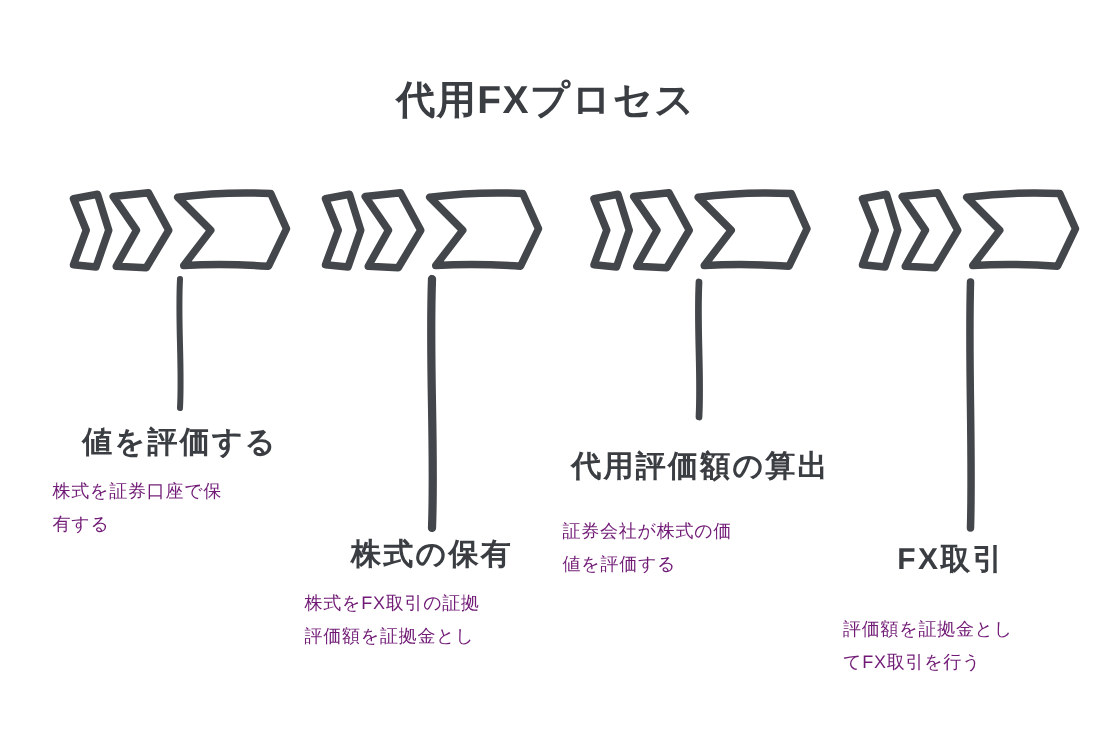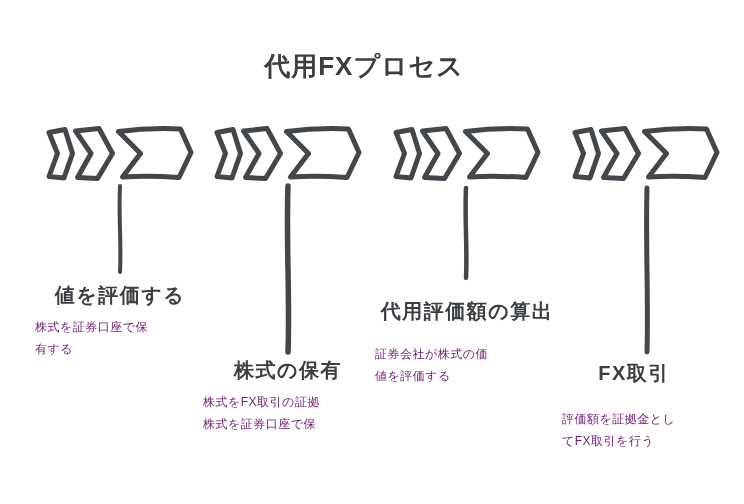--- a/index.html
+++ b/index.html
@@ -107,21 +107,21 @@
     <svg class="marker" viewBox="0 0 148 56" aria-hidden="true">
       <path class="ink" d="M 3 6.5 L 19 3.5 L 26.5 27.5 L 18 52 L 3 50.5 L 11.5 27.5 Z"></path>
       <path class="ink" d="M 29.5 5 L 53 2.5 L 66.5 27.5 L 51.5 52.5 L 31.5 51.5 L 45 27.5 Z"></path>
       <path class="ink" d="M 72.5 5.5 Q 103 1.5 134.5 3 L 145 26.5 L 133 51.5 Q 104 49.5 76.5 51 L 94.5 27.5 Z"></path>
     </svg>
     <svg class="leader" viewBox="0 0 12 172" aria-hidden="true">
       <path class="ink-line" stroke-width="5.5" d="M 6 3 C 4 60, 8 115, 6 169"></path>
     </svg>
     <div class="label">株式の保有</div>
     <div class="desc">株式をFX取引の証拠
-株式を証券口座で保</div>
+評価額を証拠金とし</div>
   </div>
 
   <div class="step s3">
     <svg class="marker" viewBox="0 0 148 56" aria-hidden="true">
       <path class="ink" d="M 3 6.5 L 19 3.5 L 26.5 27.5 L 18 52 L 3 50.5 L 11.5 27.5 Z"></path>
       <path class="ink" d="M 29.5 5 L 53 2.5 L 66.5 27.5 L 51.5 52.5 L 31.5 51.5 L 45 27.5 Z"></path>
       <path class="ink" d="M 72.5 5.5 Q 103 1.5 134.5 3 L 145 26.5 L 133 51.5 Q 104 49.5 76.5 51 L 94.5 27.5 Z"></path>
     </svg>
     <svg class="leader" viewBox="0 0 12 96" aria-hidden="true">
       <path class="ink-line" stroke-width="4.5" d="M 6 3 C 4.5 34, 7.5 64, 6 93"></path>

